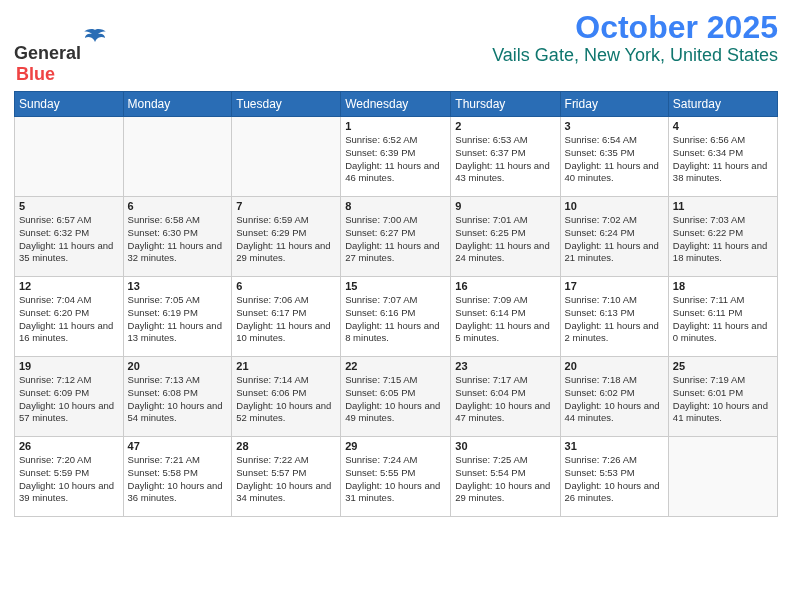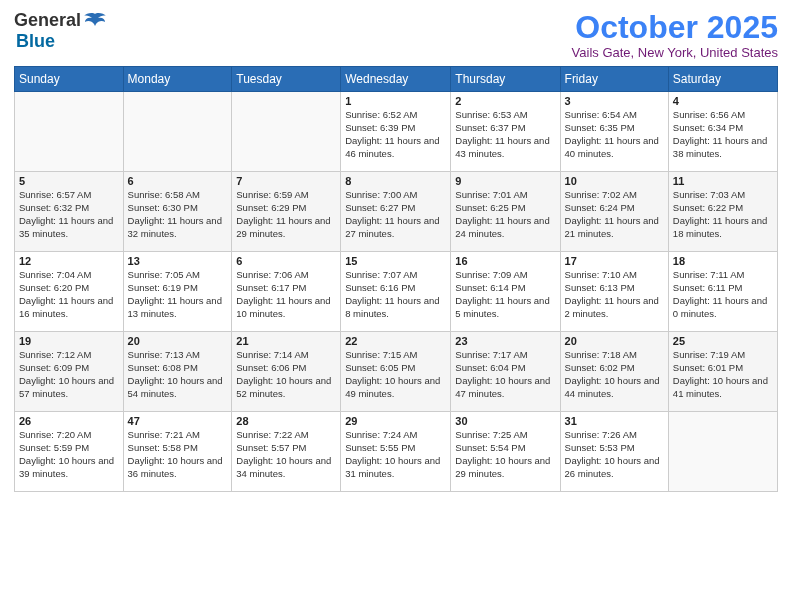--- a/index.html
+++ b/index.html
@@ -30,22 +30,22 @@
     .title-block {
       text-align: right;
     }
     .month-title {
       font-size: 32px;
       font-weight: bold;
       color: #3b82f6;
       line-height: 1.1;
     }
     .location {
-      font-size: 13px;
-      color: #701a75;
+      font-size: 18px;
+      color: #0f766e;
     }
     .calendar {
       width: 100%;
       border-collapse: collapse;
       border: 1px solid #ccc;
     }
     .calendar th {
       background: #2a6db5;
       color: #fff;
       font-size: 12px;
@@ -83,26 +83,26 @@
       background: #f9f9f9 !important;
     }
   </style>
 </head>
 <body>
 
 <div class="page">
   <div class="header">
     <div class="logo">
       <div style="display:flex;align-items:center;gap:2px;">
-        <span style="font-size:18px;font-weight:bold;color:#333;">General</span>
+        <span style="font-size:18px;font-weight:bold;color:#333;margin-top:33px;">General</span>
         <svg width="22" height="18" viewBox="0 0 22 18" style="margin-left:1px;">
           <path d="M11 2 C13 0, 20 1, 22 4 C20 3, 16 4, 14 6 C18 5, 21 7, 21 10 C18 8, 14 9, 12 12 L11 14 L10 12 C8 9, 4 8, 1 10 C1 7, 4 5, 8 6 C6 4, 2 3, 0 4 C2 1, 9 0, 11 2Z" fill="#2a6db5"></path>
         </svg>
       </div>
-      <span style="font-size:18px;font-weight:bold;color:#0369a1;margin-left:2px;">Blue</span>
+      <span style="font-size:18px;font-weight:bold;color:#ef4444;margin-left:2px;">Blue</span>
     </div>
     <div class="title-block">
       <div class="month-title">October 2025</div>
       <div class="location">Vails Gate, New York, United States</div>
     </div>
   </div>
 
   <table class="calendar">
     <thead>
       <tr>

